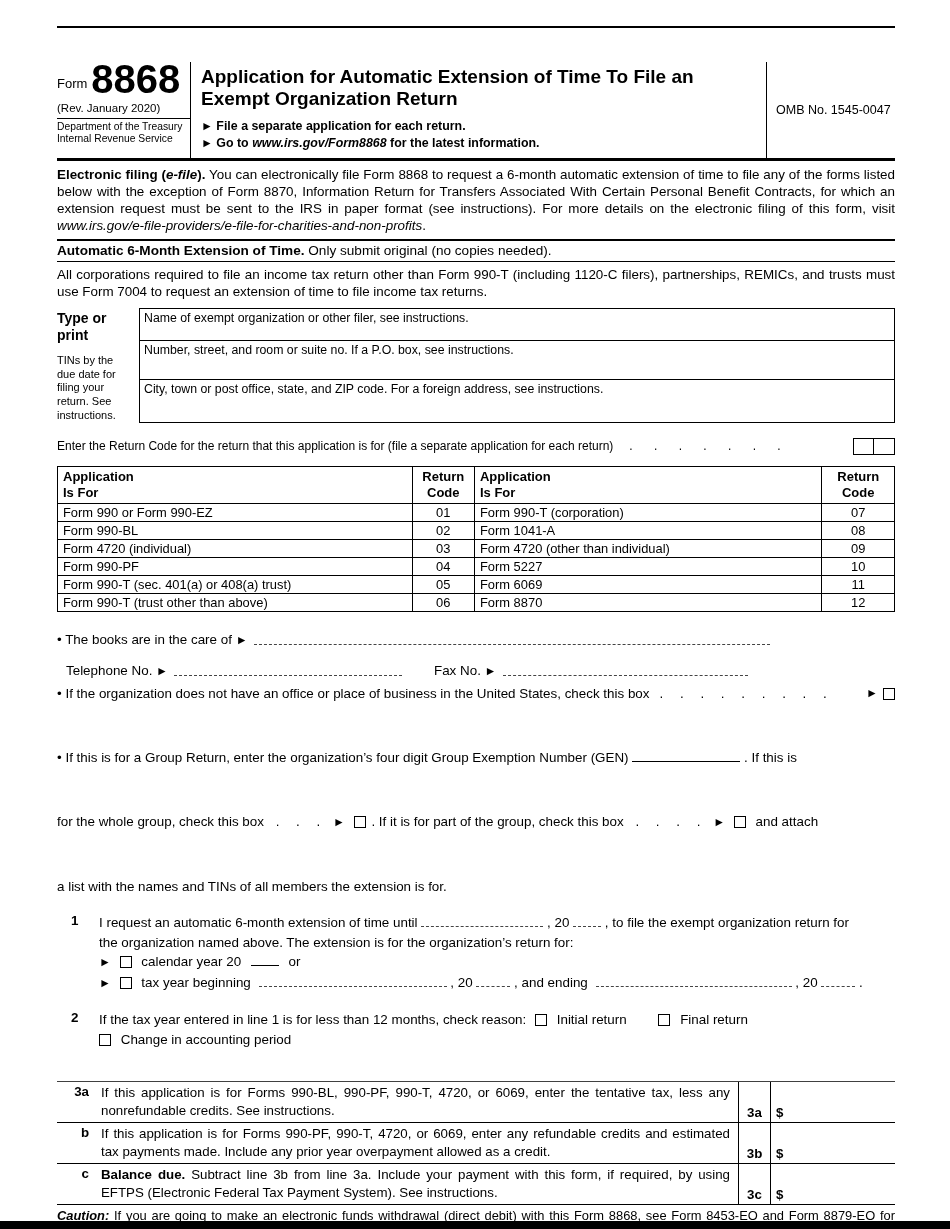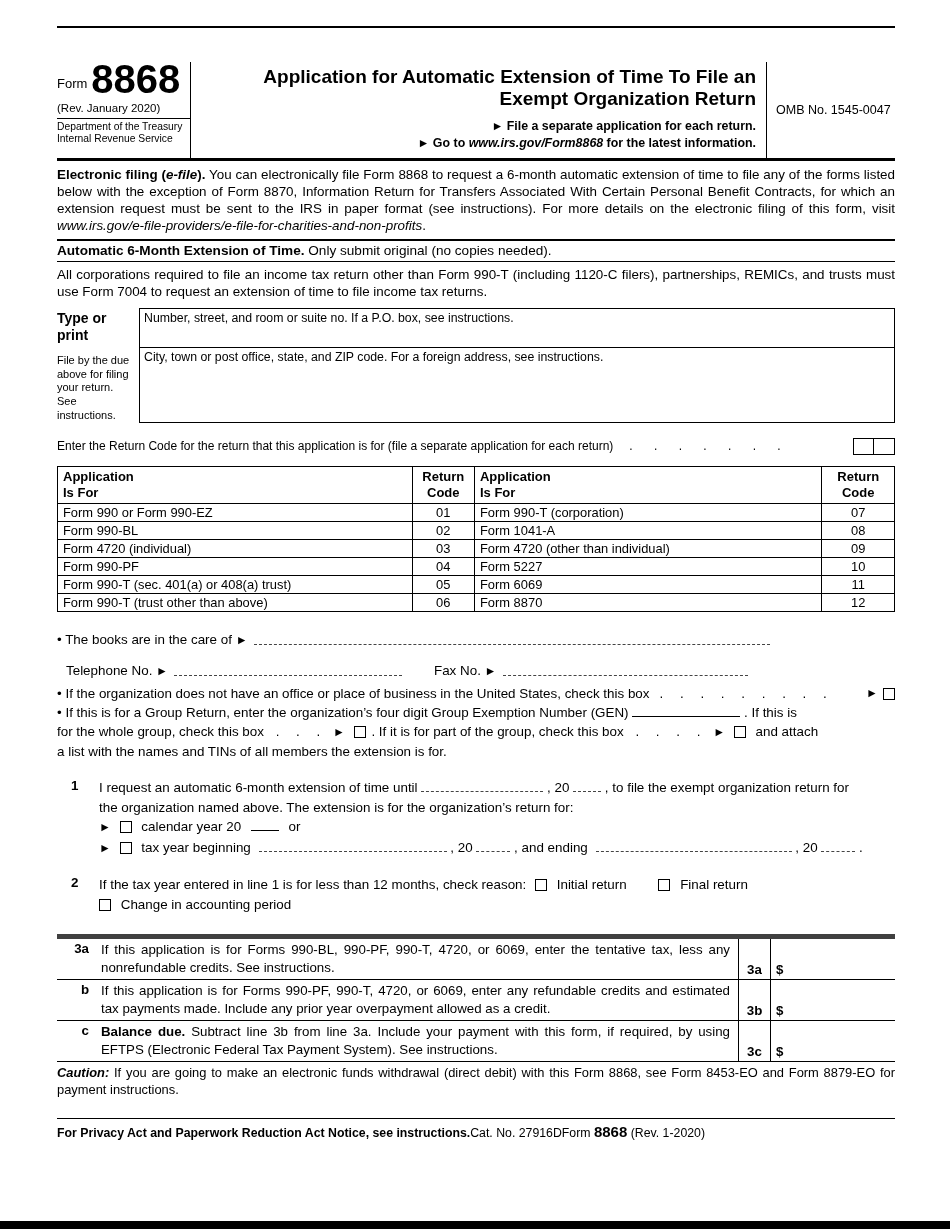--- a/index.html
+++ b/index.html
@@ -13,21 +13,21 @@
 
   
   .header { display:flex; border-bottom:3px solid #000; margin-top:34px; }
   .h-left { width:133px; padding-bottom:3px; }
   .form-line { display:flex; align-items:flex-end; }
   .form-word { font-size:13px; padding-bottom:5px; }
   .form-num { font-size:40px; font-weight:bold; line-height:.85; margin-left:4px; }
   .rev { font-size:11.5px; margin-top:6px; }
   .dept-block { border-top:1px solid #000; margin-top:4px; padding-top:2px; }
   .dept { font-size:10.3px; line-height:1.18; }
-  .h-center { flex:1; border-left:1.5px solid #000; border-right:1.5px solid #000; text-align:right; padding:4px 10px 5px; }
+  .h-center { flex:1; border-left:1.5px solid #000; border-right:1.5px solid #000; text-align:left; padding:4px 10px 5px; }
   .title { font-size:19px; font-weight:bold; line-height:1.18; }
   .h-bullets { margin-top:7px; font-size:12.4px; font-weight:bold; }
   .h-bullet { line-height:1.4; }
   .h-right { width:128px; display:flex; align-items:center; padding-left:9px; font-size:12.5px; }
   .arr { font-size:12px; }
   i.u { font-style:italic; }
 
   
   .efile { font-size:13.4px; line-height:17.3px; text-align:justify; margin-top:5px; }
   .section-bar { border-top:2px solid #000; border-bottom:1px solid #000; margin-top:4px; padding:2px 0 3px; font-size:13.6px; }
@@ -69,31 +69,31 @@
 
   .books { display:flex; align-items:flex-end; margin-top:20px; font-size:13.4px; }
   .books .fill { flex:1; margin:0 125px 2px 6px; }
   .phone { display:flex; align-items:flex-end; margin-top:16px; font-size:13.4px; padding-left:9px; }
   .phone .gap { width:32px; }
   .lead-dots { word-spacing:11px; letter-spacing:1px; }
 
   .chkline { display:flex; align-items:center; margin-top:6px; font-size:13.4px; line-height:19px; }
   .chk-right { margin-left:auto; display:flex; align-items:center; }
   .chk-right .checkbox { margin-left:5px; }
-  .textline { font-size:13.4px; line-height:19px; }
+  .textline { font-size:13.4px; line-height:19px;margin-top:45px; }
 
   
   .numline { display:flex; margin-top:17px; font-size:13.4px; }
   .num { width:42px; font-weight:bold; padding-left:14px; }
   .nl-body { flex:1; line-height:19.5px; }
   .nl-row { }
   .nl-row .checkbox { margin:0 6px 0 5px; }
 
   
-  .l3 { margin-top:20px; border-top:5px solid #404040; font-size:13.3px; }
+  .l3 { margin-top:32px; border-top:1px solid #404040; font-size:13.3px; }
   .l3-row { display:flex; border-bottom:1px solid #000; min-height:37px; }
   .l3-num { width:40px; font-weight:bold; text-align:right; padding:2px 8px 0 0; }
   .l3-text { flex:1; padding:2px 8px 2px 4px; text-align:justify; line-height:18px; }
   .l3-code { width:32px; border-left:1px solid #000; font-weight:bold; display:flex; align-items:flex-end; justify-content:center; padding-bottom:2px; }
   .l3-dollar { width:125px; border-left:1px solid #000; font-weight:bold; display:flex; align-items:flex-end; padding:0 0 2px 5px; }
 
   .caution { font-size:12.9px; line-height:16.5px; text-align:justify; padding:3px 0 4px; }
   .caution b { font-style:italic; }
 
   .footer { border-top:1px solid #000; margin-top:16px; padding-top:4px; display:flex; justify-content:flex-start; align-items:baseline; font-size:12.3px; }
@@ -150,25 +150,28 @@
     </div>
 
     <div class="intro">All corporations required to file an income tax return other than Form 990-T (including 1120-C filers), partnerships, REMICs, and trusts must use Form 7004 to request an extension of time to file income tax returns.</div>
 
     <div class="tp">
       <div class="tp-label">
         <div class="tp-title">
           <span>Type or</span><br>
           <span>print</span>
         </div>
-        <div class="tp-note">File by the due above for filing your return. See instructions.</div>
+        <div class="tp-note">TINs by the due date for filing your return. See instructions.</div>
       </div>
       <div class="tp-fields">
         <div class="tp-top">
           <div class="tp-leftcol">
+            <div class="tp-name tp-cell">
+              <span>Name of exempt organization or other filer, see instructions.</span>
+            </div>
             <div class="tp-street tp-cell">
               <span>Number, street, and room or suite no. If a P.O. box, see instructions.</span>
             </div>
           </div>
         </div>
         <div class="tp-city tp-cell">
           <span>City, town or post office, state, and ZIP code. For a foreign address, see instructions.</span>
         </div>
       </div>
     </div>

